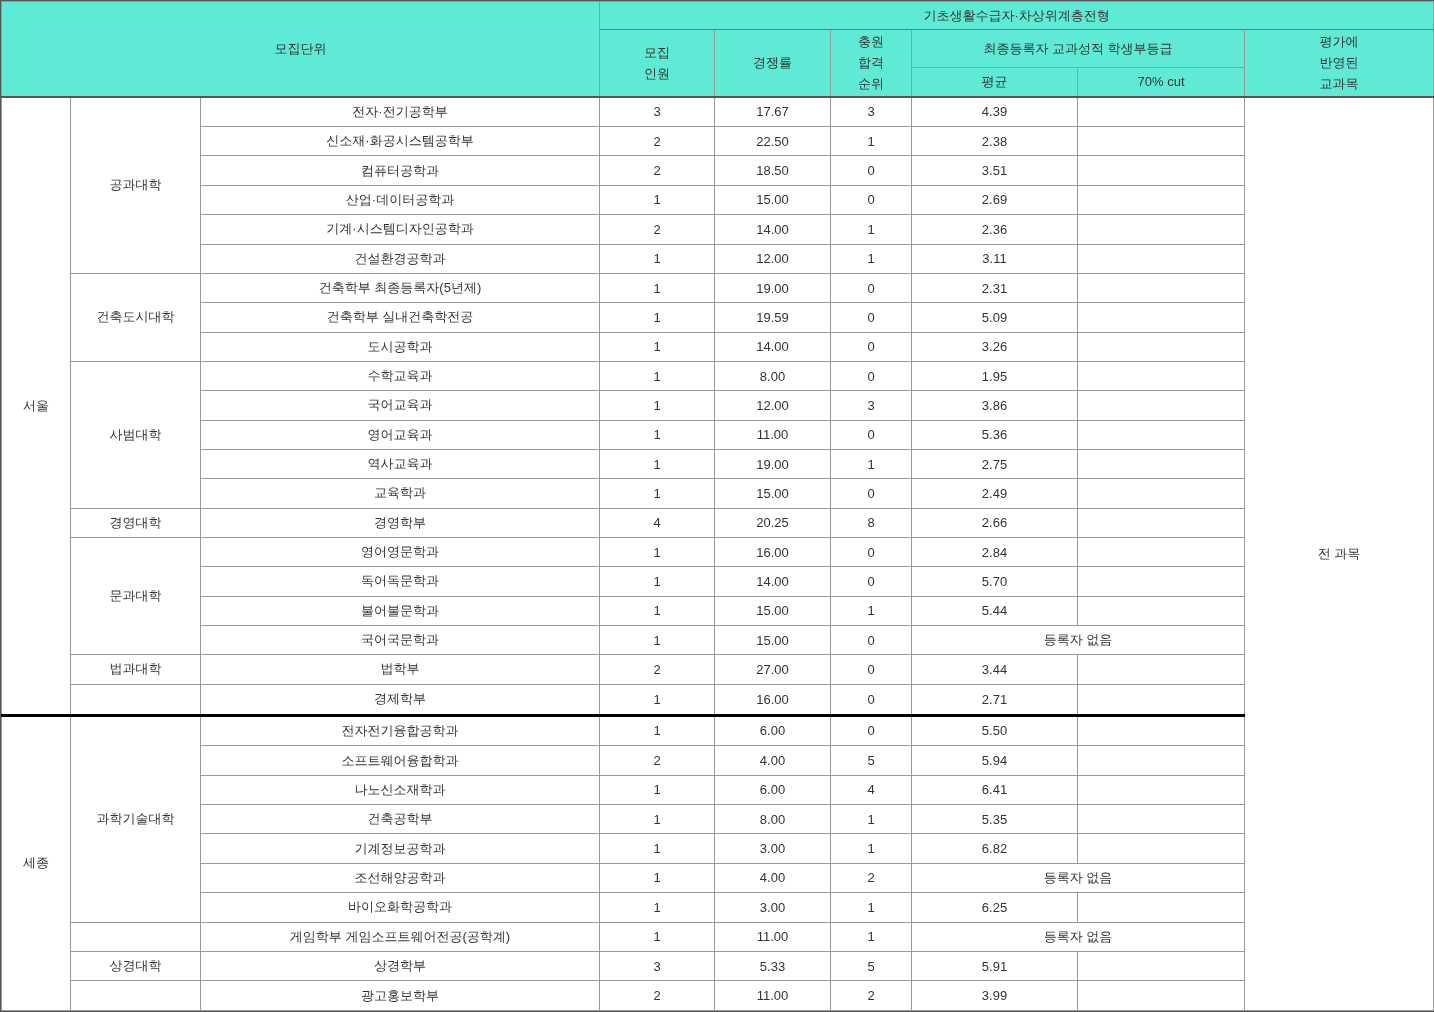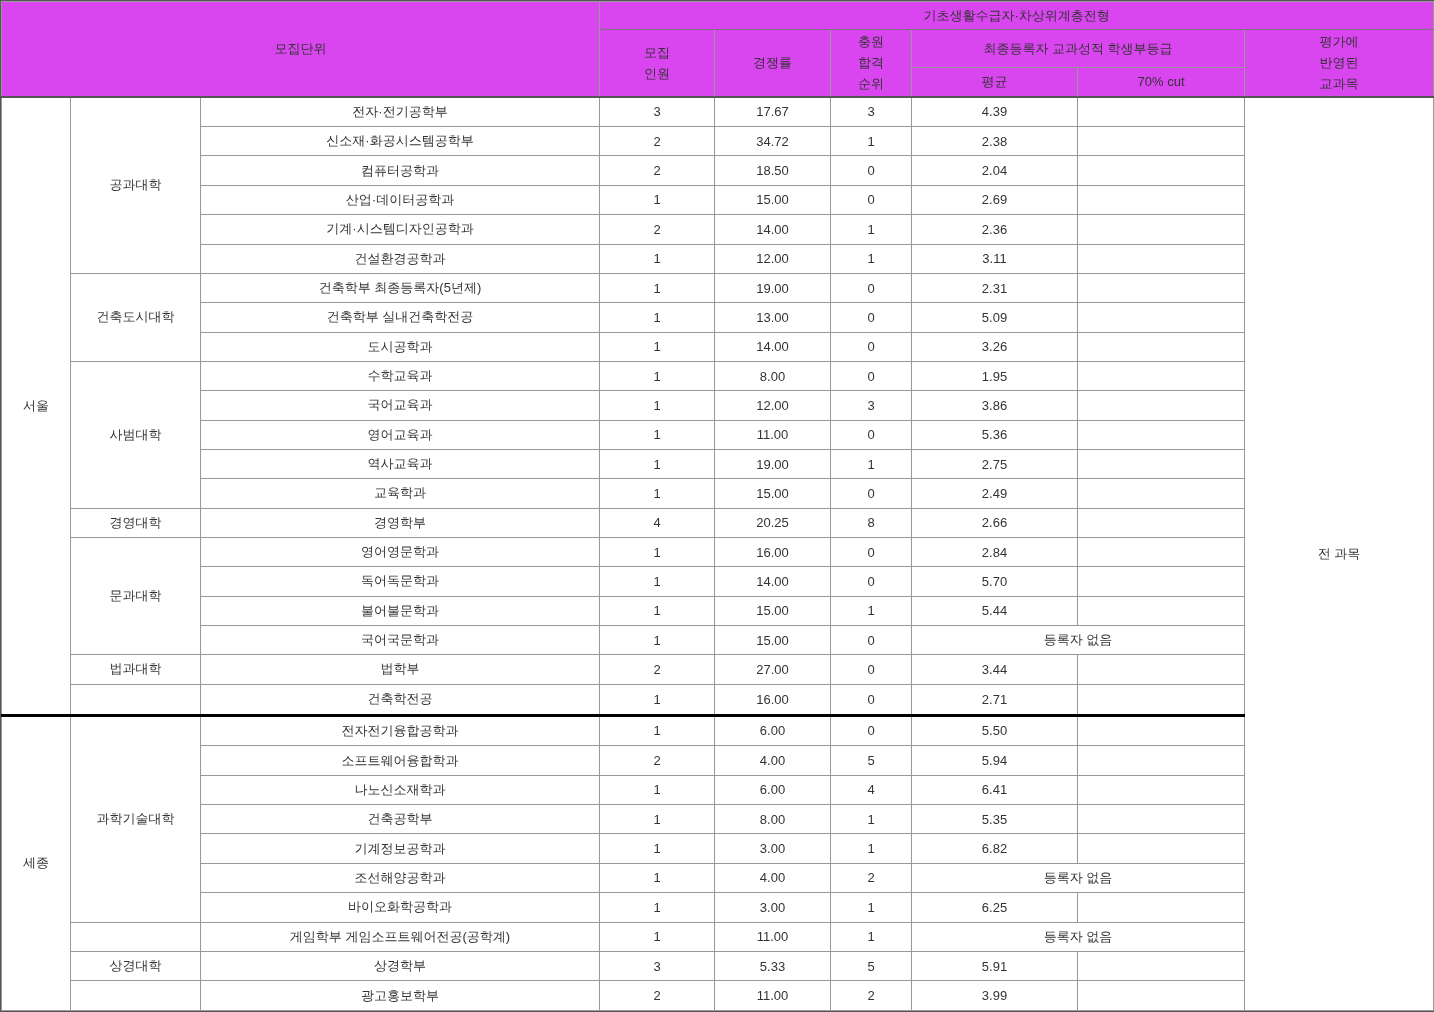--- a/index.html
+++ b/index.html
@@ -11,21 +11,21 @@
     border-collapse:collapse; table-layout:fixed;
     width:1432px; height:1010px;
   }
   col.c-campus{width:69px} col.c-college{width:130px} col.c-dept{width:399px}
   col.c-quota{width:115px} col.c-ratio{width:116px} col.c-rank{width:81px}
   col.c-avg{width:166px} col.c-cut{width:167px} col.c-subj{width:189px}
   th, td {
     border:1px solid #999; padding:0 4px; text-align:center; vertical-align:middle;
     font-size:13px; color:#333; font-weight:normal; overflow:hidden;
   }
-  thead th { background:#d946ef; white-space:pre-line; line-height:21px; }
+  thead th { background:#5eead4; white-space:pre-line; line-height:21px; }
   thead tr.r1 th { border-bottom-color:#777; }
   tbody tr:first-child td { border-top:2px solid #555;margin-left:28px; }
   tbody td { background:#fff; white-space:nowrap; }
   tr.section-break td { border-top:3px solid #000;margin-left:8px; }
   td.subjects { vertical-align:middle; }
 </style>
 </head>
 <body>
 
 <div class="table-wrap">
@@ -71,31 +71,31 @@
       <td>3</td>
       <td>17.67</td>
       <td>3</td>
       <td>4.39</td>
       <td></td>
       <td rowspan="31" class="subjects">전 과목</td>
     </tr>
     <tr>
       <td>신소재·화공시스템공학부</td>
       <td>2</td>
-      <td>34.72</td>
+      <td>22.50</td>
       <td>1</td>
       <td>2.38</td>
       <td></td>
     </tr>
     <tr>
       <td>컴퓨터공학과</td>
       <td>2</td>
       <td>18.50</td>
       <td>0</td>
-      <td>2.04</td>
+      <td>3.51</td>
       <td></td>
     </tr>
     <tr>
       <td>산업·데이터공학과</td>
       <td>1</td>
       <td>15.00</td>
       <td>0</td>
       <td>2.69</td>
       <td></td>
     </tr>
@@ -120,21 +120,21 @@
       <td>건축학부 최종등록자(5년제)</td>
       <td>1</td>
       <td>19.00</td>
       <td>0</td>
       <td>2.31</td>
       <td></td>
     </tr>
     <tr>
       <td>건축학부 실내건축학전공</td>
       <td>1</td>
-      <td>13.00</td>
+      <td>19.59</td>
       <td>0</td>
       <td>5.09</td>
       <td></td>
     </tr>
     <tr>
       <td>도시공학과</td>
       <td>1</td>
       <td>14.00</td>
       <td>0</td>
       <td>3.26</td>
@@ -226,21 +226,21 @@
       <td>법과대학</td>
       <td>법학부</td>
       <td>2</td>
       <td>27.00</td>
       <td>0</td>
       <td>3.44</td>
       <td></td>
     </tr>
     <tr>
       <td></td>
-      <td>건축학전공</td>
+      <td>경제학부</td>
       <td>1</td>
       <td>16.00</td>
       <td>0</td>
       <td>2.71</td>
       <td></td>
     </tr>
     <tr class="section-break">
       <td rowspan="10">세종</td>
       <td rowspan="7">과학기술대학</td>
       <td>전자전기융합공학과</td>

